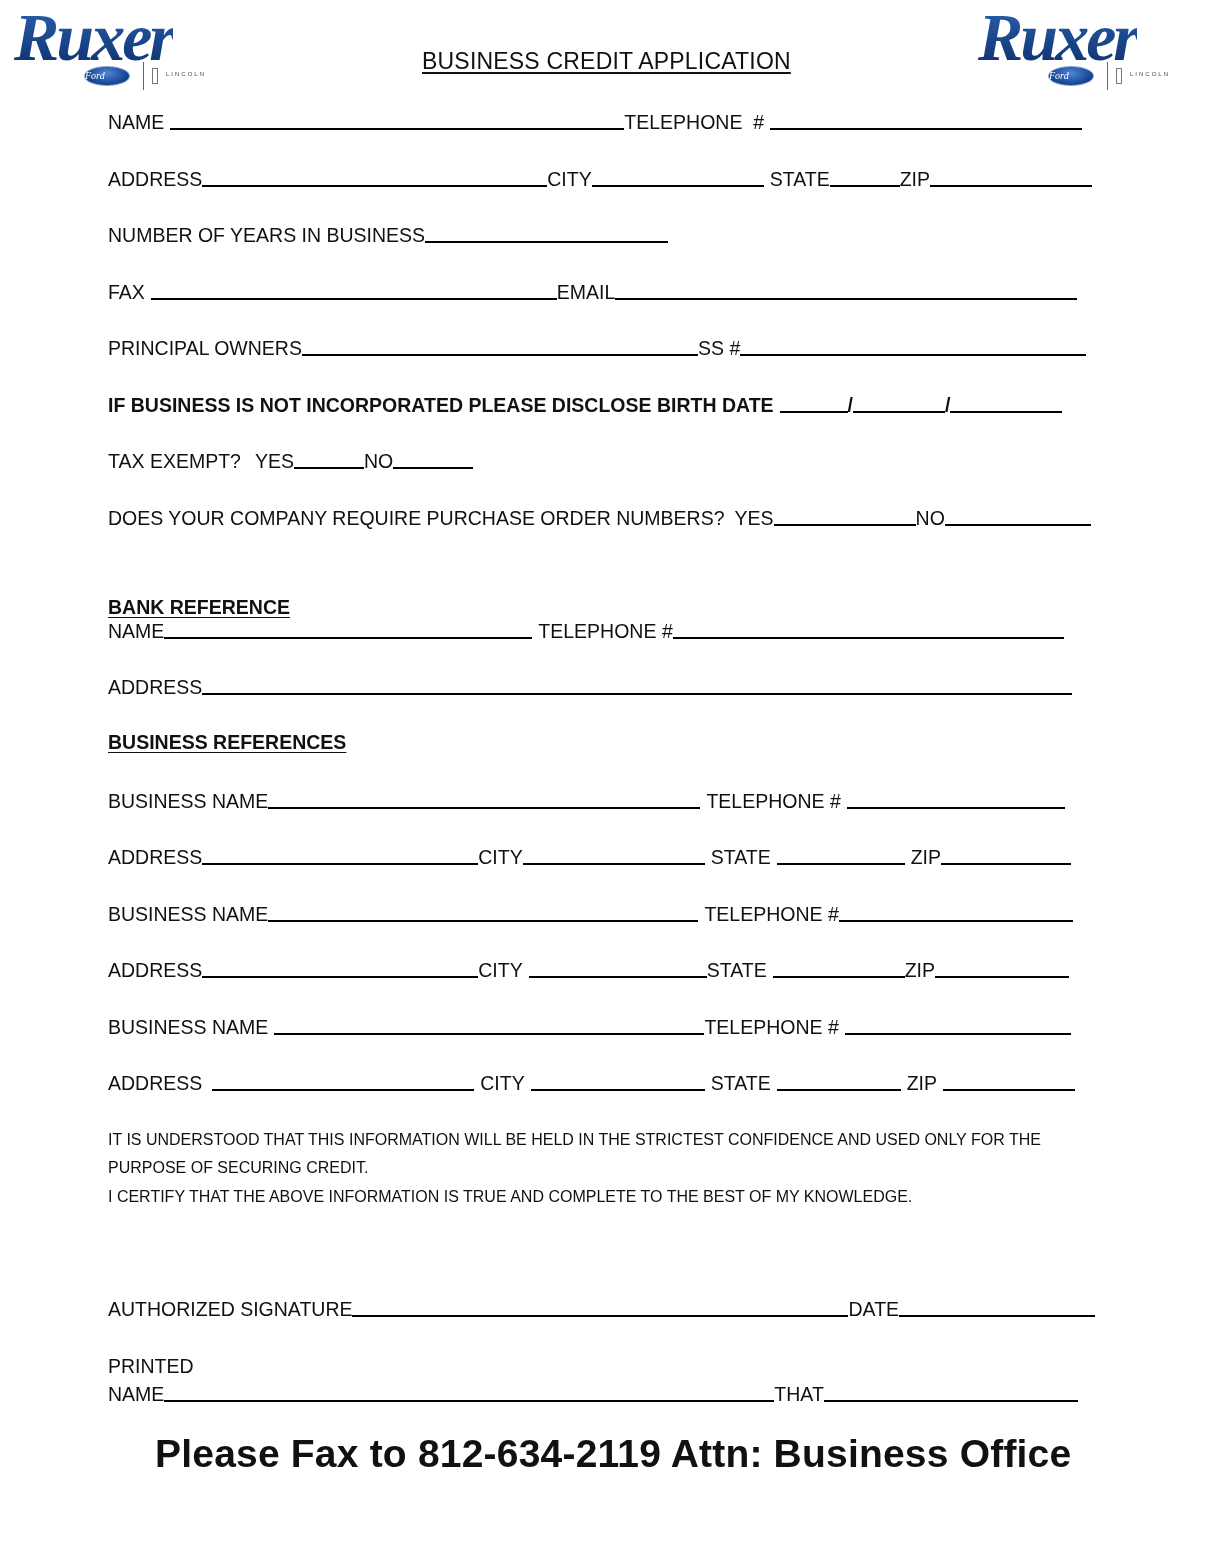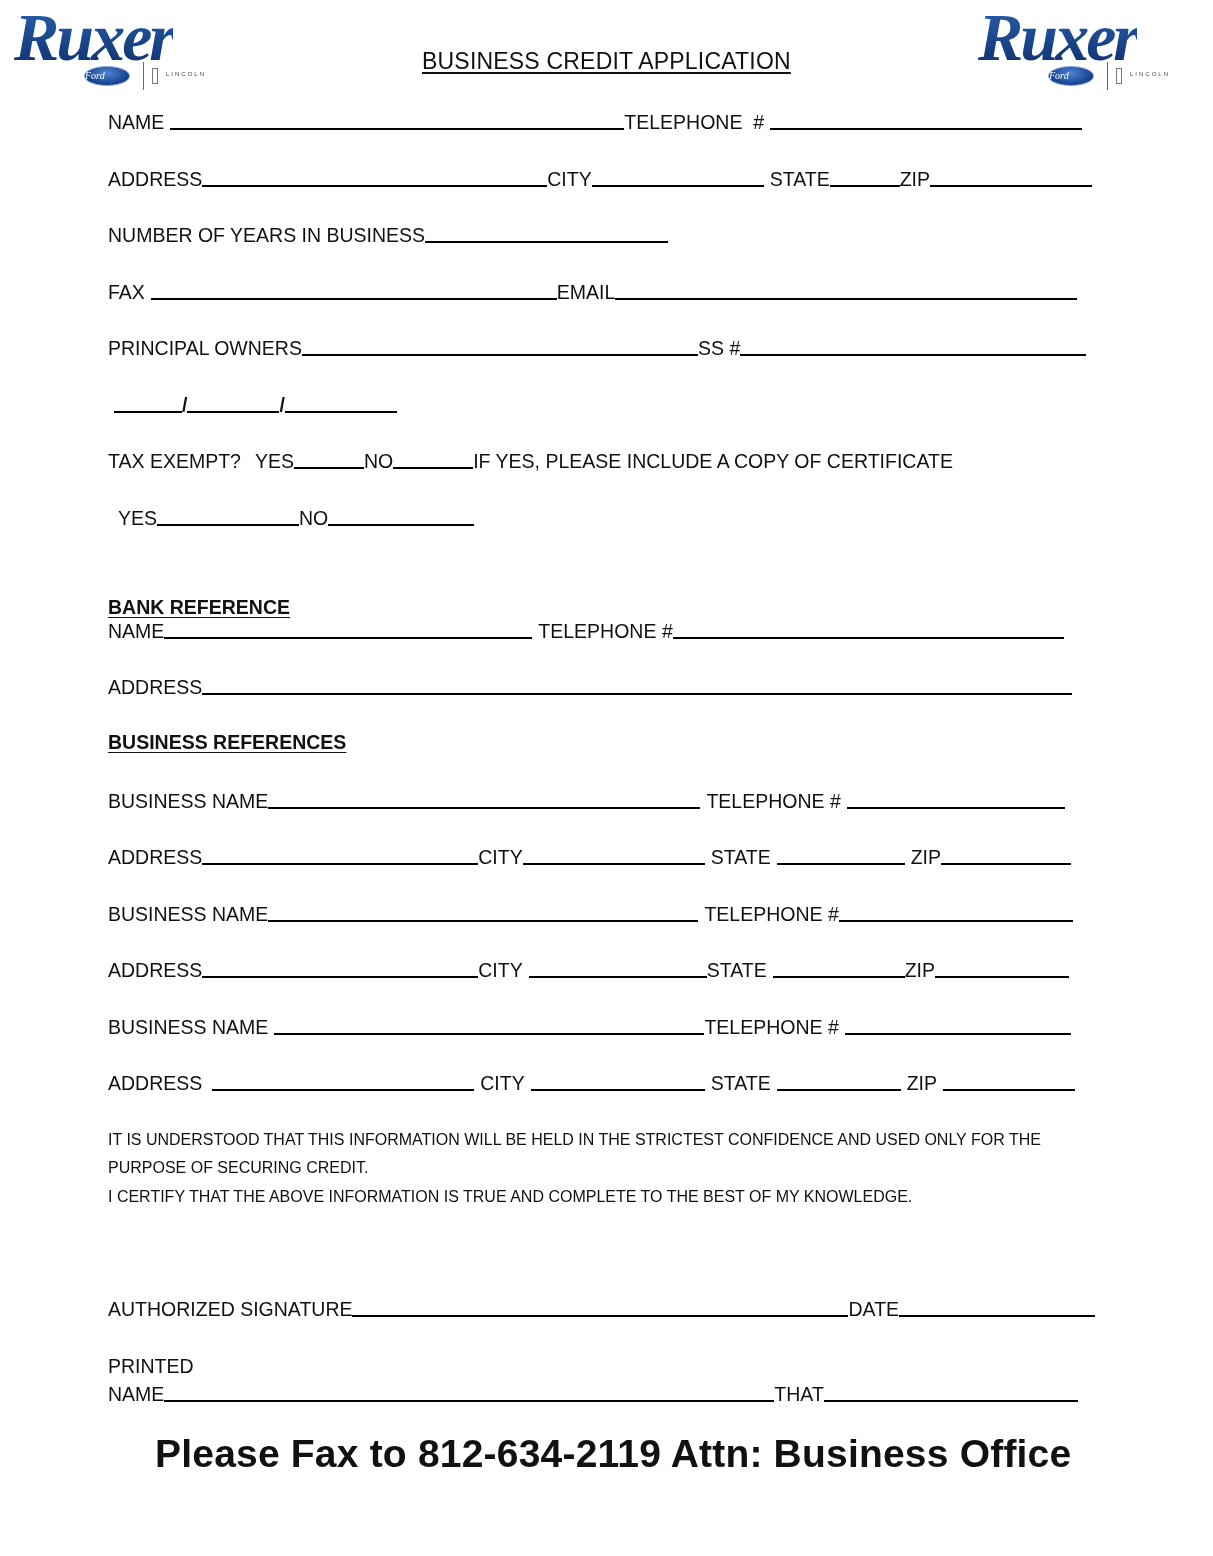--- a/index.html
+++ b/index.html
@@ -88,39 +88,40 @@
 </div>
 
 <div class="row" style="top:332px">
   <span class="lbl">PRINCIPAL OWNERS</span>
   <span class="line" style="width:396px"></span>
   <span class="lbl">SS #</span>
   <span class="line" style="width:346px"></span>
 </div>
 
 <div class="row bold" style="top:389px">
+  <span class="lbl">IF BUSINESS IS NOT INCORPORATED PLEASE DISCLOSE BIRTH DATE</span>
   <span class="gap" style="width:6px"></span>
   <span class="line" style="width:68px"></span>
   <span class="lbl">/</span>
   <span class="line" style="width:92px"></span>
   <span class="lbl">/</span>
   <span class="line" style="width:112px"></span>
 </div>
 
 <div class="row" style="top:445px">
   <span class="lbl">TAX EXEMPT?</span>
   <span class="gap" style="width:14px"></span>
   <span class="lbl">YES</span>
   <span class="line" style="width:70px"></span>
   <span class="lbl">NO</span>
   <span class="line" style="width:80px"></span>
-  <span class="lbl">IF YES, PLEASE INCLUDE A COPY OF CERTIFICATE</span>
 </div>
 
 <div class="row" style="top:502px">
+  <span class="lbl">DOES YOUR COMPANY REQUIRE PURCHASE ORDER NUMBERS?</span>
   <span class="gap" style="width:10px"></span>
   <span class="lbl">YES</span>
   <span class="line" style="width:142px"></span>
   <span class="lbl">NO</span>
   <span class="line" style="width:146px"></span>
 </div>
 
 <div class="heading" style="top:596px">BANK REFERENCE</div>
 
 <div class="row" style="top:615px">

